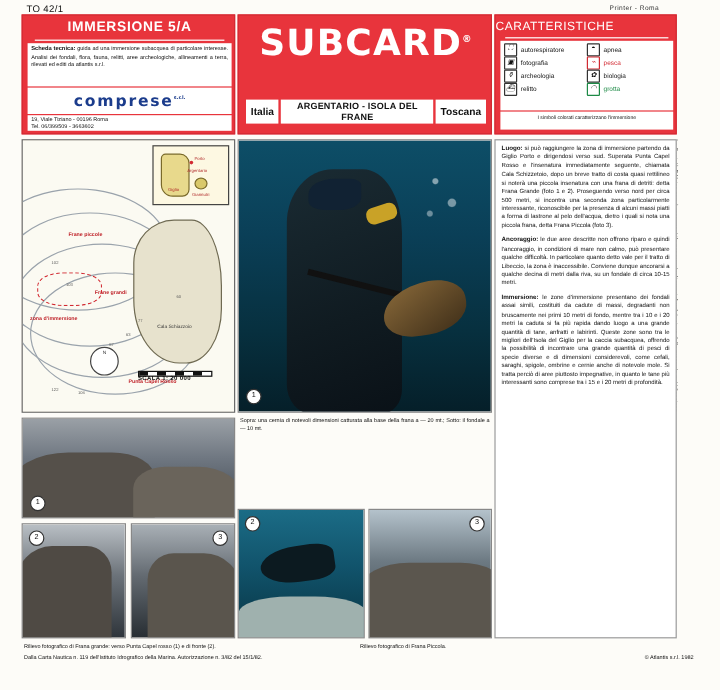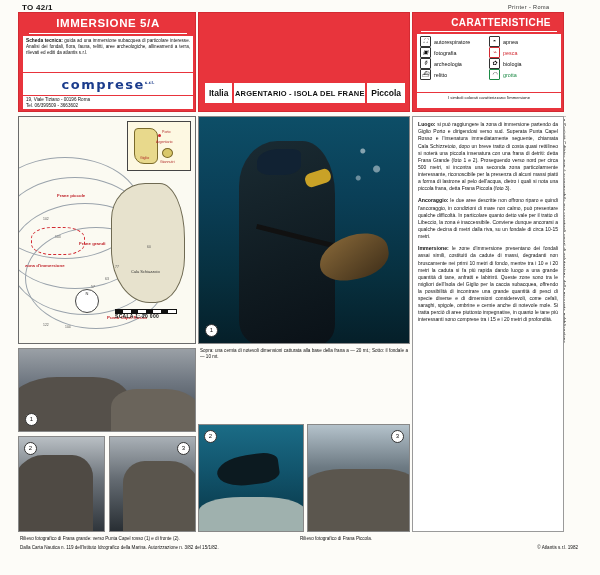--- a/index.html
+++ b/index.html
@@ -15,21 +15,21 @@
     background:#fdfcf8;
     box-sizing:border-box;
   }
   
   .topbar{
     position:absolute;left:0;top:0;width:600px;height:14px;
     background:#fdfcf8;
   }
   .code{
     position:absolute;left:22px;top:3px;
-    font-size:8px;color:#111;font-weight:bold;letter-spacing:.3px;
+    font-size:8px;color:#111;font-weight:normal;letter-spacing:.3px;
   }
   .printer{
     position:absolute;left:508px;top:4px;
     font-size:5.5px;color:#333;letter-spacing:.4px;
   }
   
   .leftpanel{
     position:absolute;left:18px;top:12px;width:178px;height:100px;
     background:#e8343c;
     border:1px solid #d22a32;
@@ -92,22 +92,22 @@
   .midbox{
     flex:1;background:#ffffff;margin:0 2px;display:flex;align-items:center;justify-content:center;
     font-size:7.5px;font-weight:bold;color:#111;letter-spacing:.2px;
   }
   
   .rightpanel{
     position:absolute;left:412px;top:12px;width:152px;height:100px;
     background:#e8343c;border:1px solid #d22a32;box-sizing:border-box;
   }
   .carat-t{
-    position:absolute;left:12px;top:4px;width:152px;text-align:center;
-    color:#ffffff;font-size:10px;font-weight:bold;letter-spacing:.4px;
+    position:absolute;left:0;top:4px;width:152px;text-align:left;
+    color:#ffffff;font-size:10px;font-weight:normal;letter-spacing:.4px;
   }
   .carat-rule{position:absolute;left:8px;top:18px;width:136px;height:1px;background:#fff;}
   .caratbox{
     position:absolute;left:4px;top:21px;width:144px;height:58px;background:#ffffff;
     padding:2px 3px;box-sizing:border-box;
   }
   .carat-grid{display:flex;}
   .carat-col{width:50%;}
   .carat-item{display:flex;align-items:center;height:11px;font-size:5.4px;color:#111;}
   .carat-ico{
@@ -248,24 +248,25 @@
     <div class="atlantis-box">
       <div class="atlantis"><span>comprese</span><small>s.r.l.</small></div>
     </div>
     <div class="addr">
       <div>19, Viale Tiziano - 00196 Roma</div>
       <div>Tel. 06/399509 - 3663602</div>
     </div>
   </div>
 
   <div class="centerpanel">
+    <div class="subcard"><span>SUBCARD</span><sup>®</sup></div>
     <div class="subtitlerow">
       <div class="tagbox">Italia</div>
       <div class="midbox">ARGENTARIO - ISOLA DEL FRANE</div>
-      <div class="tagbox">Piccola</div>
+      <div class="tagbox">Toscana</div>
     </div>
   </div>
 
   <div class="rightpanel">
     <div class="carat-t">CARATTERISTICHE</div>
     <div class="carat-rule"></div>
     <div class="caratbox">
       <div class="carat-grid">
         <div class="carat-col">
           <div class="carat-item">

